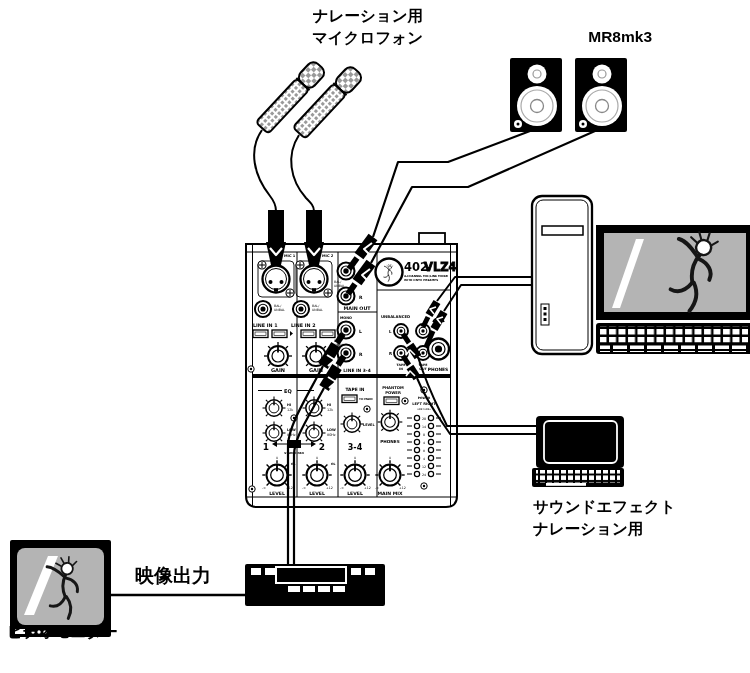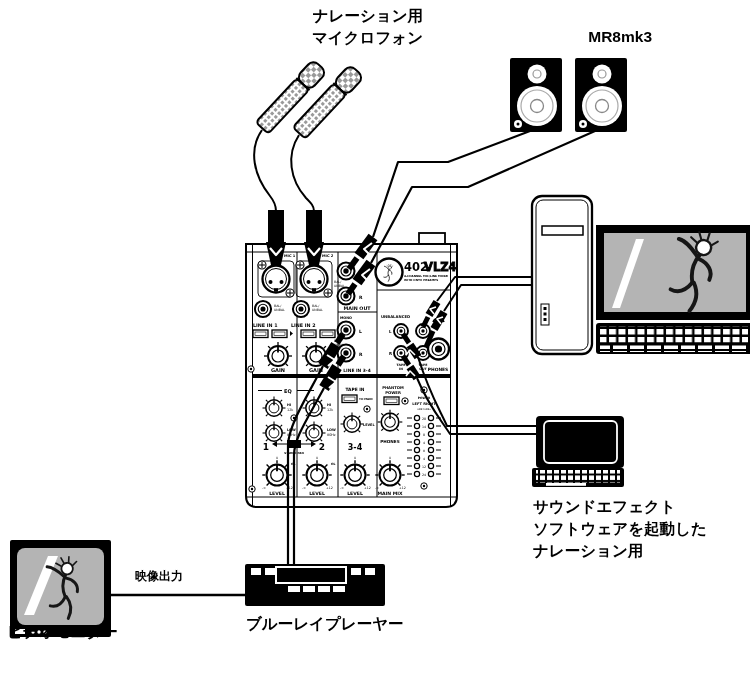--- a/index.html
+++ b/index.html
@@ -465,26 +465,22 @@
 
 <div class="jl center" style="left:258px;top:5px;width:165px;">
   <div>ナレーション用</div>
   <div>マイクロフォン</div>
 </div>
 <div class="jl center" style="left:492px;top:2px;width:160px;margin-top:24px;">
   <div>MR8mk3</div>
 </div>
 <div class="jl" style="left:533px;top:496px;">
   <div>サウンドエフェクト</div>
-  <div>ソフトウェアを起動した</div>
   <div>ナレーション用</div>
 </div>
-<div class="jl" style="left:135px;top:565px;font-size:12px;">
+<div class="jl" style="left:135px;top:565px;font-size:19px;">
   <div>映像出力</div>
-</div>
-<div class="jl" style="left:246px;top:613px;">
-  <div>ブルーレイプレーヤー</div>
 </div>
 <div class="jl" style="left:7px;top:621px;font-family:Liberation Serif, serif;">
   <div>ビデオモニター</div>
 </div>
 
 </div>
 
 </body></html>

